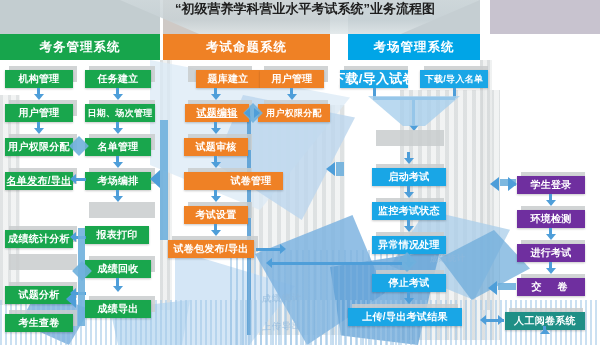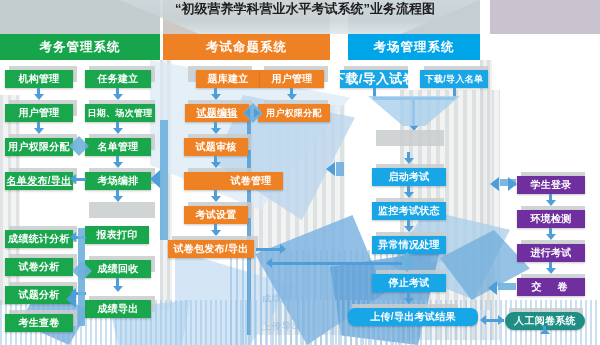--- a/index.html
+++ b/index.html
@@ -159,21 +159,20 @@
   <div class="shadowcard" style="left:9px;top:134px;width:68px;height:16px;"></div>
   <div class="box g" style="left:5px;top:138px;width:68px;">用户权限分配</div>
 
   <div class="shadowcard" style="left:9px;top:168px;width:68px;height:16px;"></div>
   <div class="box g" style="left:5px;top:172px;width:68px;text-decoration:underline;">名单发布/导出</div>
 
   <div class="shadowcard" style="left:9px;top:226px;width:68px;height:16px;"></div>
   <div class="box g" style="left:5px;top:230px;width:68px;">成绩统计分析</div>
 
   <div class="shadowcard" style="left:9px;top:254px;width:68px;height:16px;"></div>
-  <div class="box g" style="left:5px;top:258px;width:68px;">试卷分析</div>
 
   <div class="shadowcard" style="left:9px;top:282px;width:68px;height:16px;"></div>
   <div class="box g" style="left:5px;top:286px;width:68px;">试题分析</div>
 
   <div class="shadowcard" style="left:9px;top:310px;width:68px;height:16px;"></div>
   <div class="box g" style="left:5px;top:314px;width:68px;">考生查卷</div>
 
   <div class="shadowcard" style="left:89px;top:66px;width:66px;height:16px;"></div>
   <div class="box g" style="left:85px;top:70px;width:66px;">任务建立</div>
   <div class="ad-stem" style="left:116px;top:88px;height:8px;"></div>
@@ -295,21 +294,21 @@
   <div class="box b" style="left:372px;top:236px;width:74px;">异常情况处理</div>
   <div class="ad-stem" style="left:407px;top:254px;height:10px;"></div>
   <div class="ad-head" style="left:404px;top:262px;"></div>
 
   <div class="shadowcard" style="left:376px;top:270px;width:68px;height:16px;"></div>
   <div class="box b" style="left:372px;top:274px;width:74px;">停止考试</div>
   <div class="ad-stem" style="left:407px;top:292px;height:8px;"></div>
   <div class="ad-head" style="left:404px;top:298px;"></div>
 
   <div class="shadowcard" style="left:352px;top:304px;width:106px;height:16px;"></div>
-  <div class="box b" style="left:348px;top:308px;width:130px;border-radius:7px;">上传/导出考试结果</div>
+  <div class="box b" style="left:348px;top:308px;width:114px;">上传/导出考试结果</div>
 
   <div class="diamond" style="left:400px;top:255px;"></div>
   <div class="al-stem" style="left:272px;top:262px;width:130px;"></div>
   <div class="ah-left" style="left:266px;top:258px;"></div>
 
   <div class="bigarrow" style="left:336px;top:162px;width:8px;height:14px;"></div>
   <div class="ah-left" style="left:326px;top:162px;border-top-width:7px;border-bottom-width:7px;border-right-width:9px;"></div>
 
   <div class="shadowcard" style="left:521px;top:172px;width:64px;height:16px;"></div>
   <div class="box p" style="left:517px;top:176px;width:68px;">学生登录</div>
@@ -330,20 +329,20 @@
   <div class="box p" style="left:517px;top:278px;width:68px;letter-spacing:3px;">交　卷</div>
 
   <div class="bigarrow" style="left:500px;top:179px;width:16px;height:7px;"></div>
   <div class="ah-left" style="left:490px;top:177px;border-top-width:7px;border-bottom-width:7px;border-right-width:9px;"></div>
   <div class="ah-right" style="left:508px;top:177px;border-top-width:7px;border-bottom-width:7px;border-left-width:9px;"></div>
 
   <div class="bigarrow" style="left:498px;top:283px;width:18px;height:7px;"></div>
   <div class="ah-left" style="left:488px;top:281px;border-top-width:7px;border-bottom-width:7px;border-right-width:9px;"></div>
 
   <div class="shadowcard" style="left:509px;top:308px;width:74px;height:16px;"></div>
-  <div class="box t" style="left:505px;top:312px;width:80px;border-radius:9px;">人工阅卷系统</div>
+  <div class="box t" style="left:505px;top:312px;width:80px;">人工阅卷系统</div>
   <div class="al-stem" style="left:486px;top:319px;width:18px;"></div>
   <div class="ah-right" style="left:498px;top:315px;"></div>
   <div class="ah-left" style="left:480px;top:315px;"></div>
   <div class="ad-stem" style="left:543px;top:326px;height:8px;"></div>
   <div class="ah-up" style="left:540px;top:328px;"></div>
 
 </div>
 
 </body></html>

